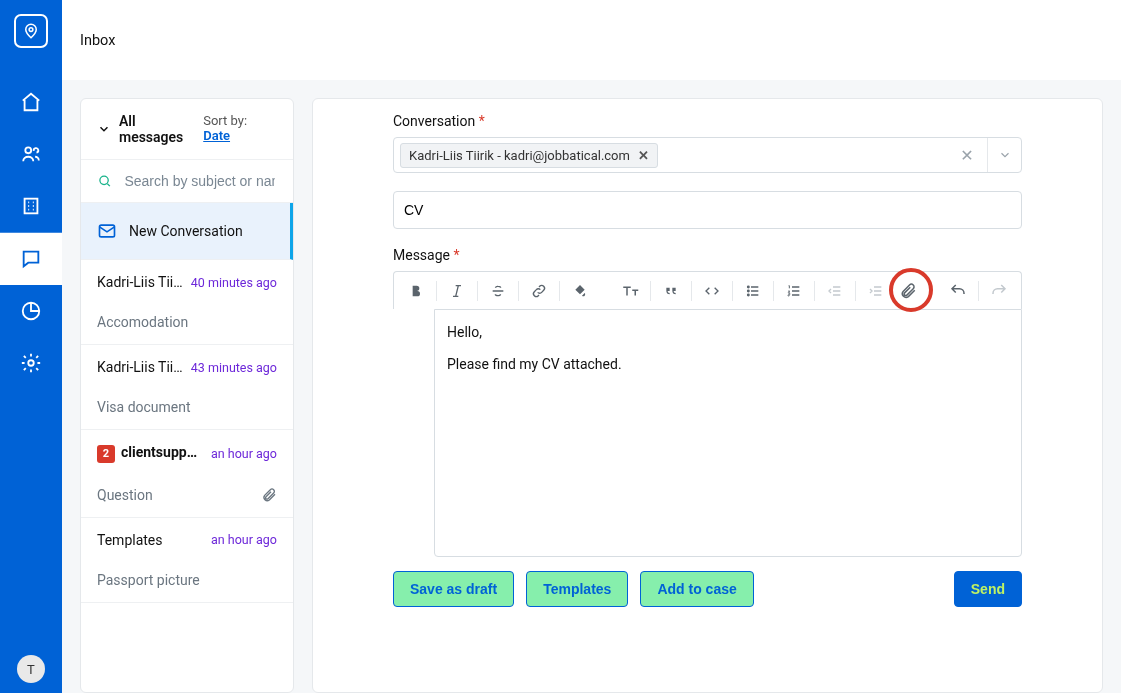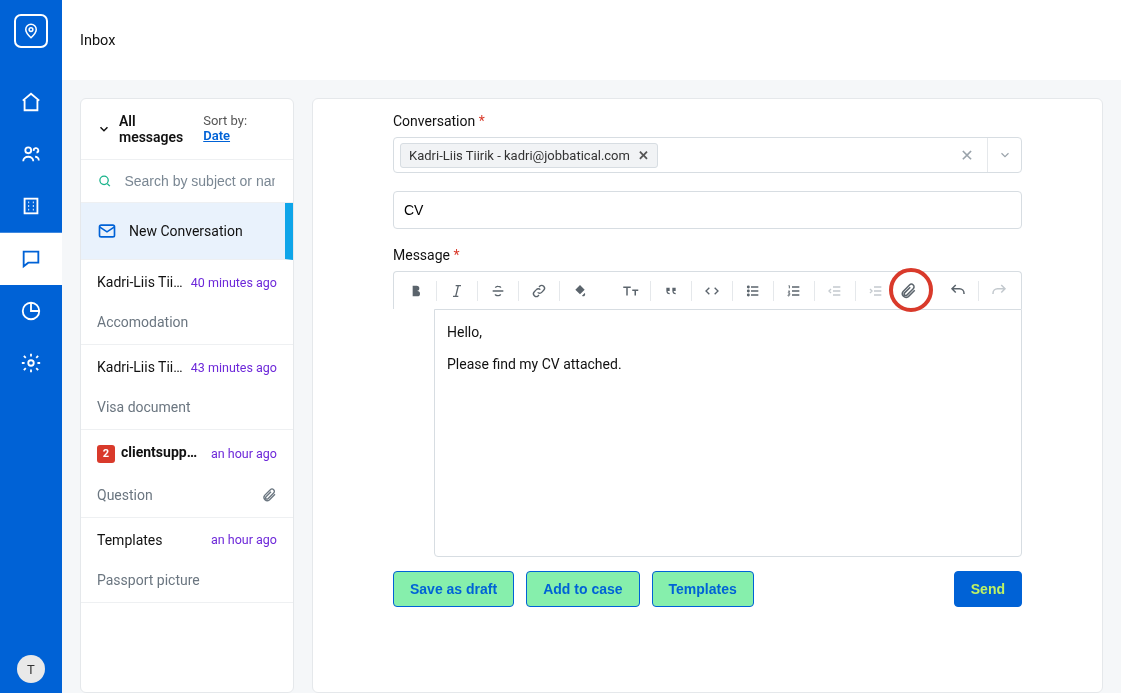--- a/index.html
+++ b/index.html
@@ -32,21 +32,21 @@
   .inbox-search { display: flex; align-items: center; gap: 10px; padding: 12px 16px; border-top: 1px solid #eef0f2; border-bottom: 1px solid #eef0f2; }
   .inbox-search input { border: none; outline: none; font-size: 14px; width: 100%; color: #555; }
   .inbox-search input::placeholder { color: #7a8793; }
   .conv { padding: 14px 16px; border-bottom: 1px solid #eef0f2; cursor: pointer; }
   .conv .row1 { display: flex; justify-content: space-between; align-items: center; gap: 8px; }
   .conv .title { font-size: 14px; color: #111; font-weight: 400; white-space: nowrap; overflow: hidden; text-overflow: ellipsis; }
   .conv .title.bold { font-weight: 700; }
   .conv .time { font-size: 12.5px; color: #6d28d9; white-space: nowrap; }
   .conv .row2 { display: flex; justify-content: space-between; align-items: center; margin-top: 24px; }
   .conv .subject { font-size: 14px; color: #6b7680; }
-  .conv.new { background: #e9f2fc; display: flex; align-items: center; gap: 12px; border-right: 8px solid #0ea5e9; padding: 18px 16px; }
+  .conv.new { background: #e9f2fc; display: flex; align-items: center; gap: 12px; border-right: 3px solid #0ea5e9; padding: 18px 16px; }
   .conv.new .icon { color: #0062D6; }
   .conv.new .label { font-size: 14px; color: #111; }
   .badge { display: inline-flex; align-items: center; justify-content: center; min-width: 18px; height: 18px; padding: 0 4px; background: #d93a2b; color: #fff; font-size: 11px; font-weight: 700; border-radius: 3px; margin-right: 6px; }
 
   
   .compose { flex: 1; background: #fff; border: 1px solid #e5e8eb; border-left: 1px solid #e5e8eb; border-radius: 6px; padding: 14px 0 0 0; margin-right: 18px; position: relative; display: flex; flex-direction: column; }
   .compose-inner { padding: 0 80px 0 80px; }
   .field-label { font-size: 14px; color: #111; margin-bottom: 8px; }
   .field-label .req { color: #d93a2b; }
   .participants-box { display: flex; align-items: center; border: 1px solid #d7dde2; border-radius: 4px; height: 36px; padding: 0 6px; position: relative; }
@@ -346,21 +346,21 @@
         <div class="editor" contenteditable="true" style="">
           <div>Hello,</div>
           <div><br></div>
           <div>Please find my CV attached.</div>
         </div>
       </div>
 
       <div class="actions">
         <div class="left">
           <button class="btn outline">Save as draft</button>
+          <button class="btn outline">Templates</button>
           <button class="btn outline">Add to case</button>
-          <button class="btn outline">Templates</button>
         </div>
         <button class="btn primary">Send</button>
       </div>
     </section>
 
   </div>
 </div>
 
 </body></html>

